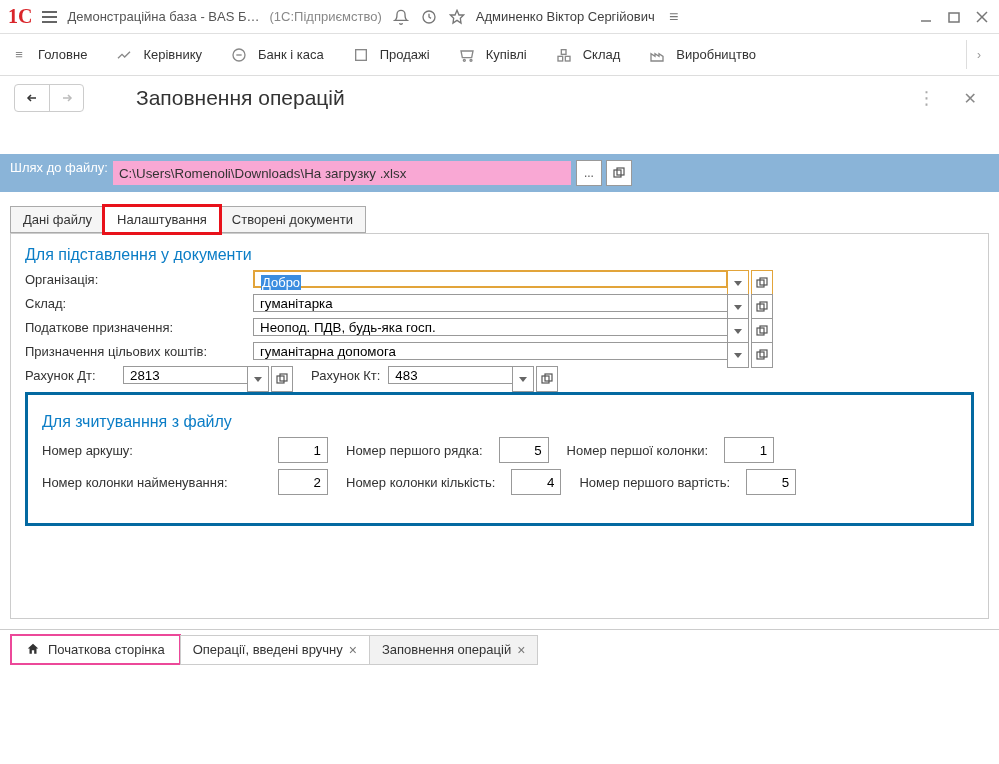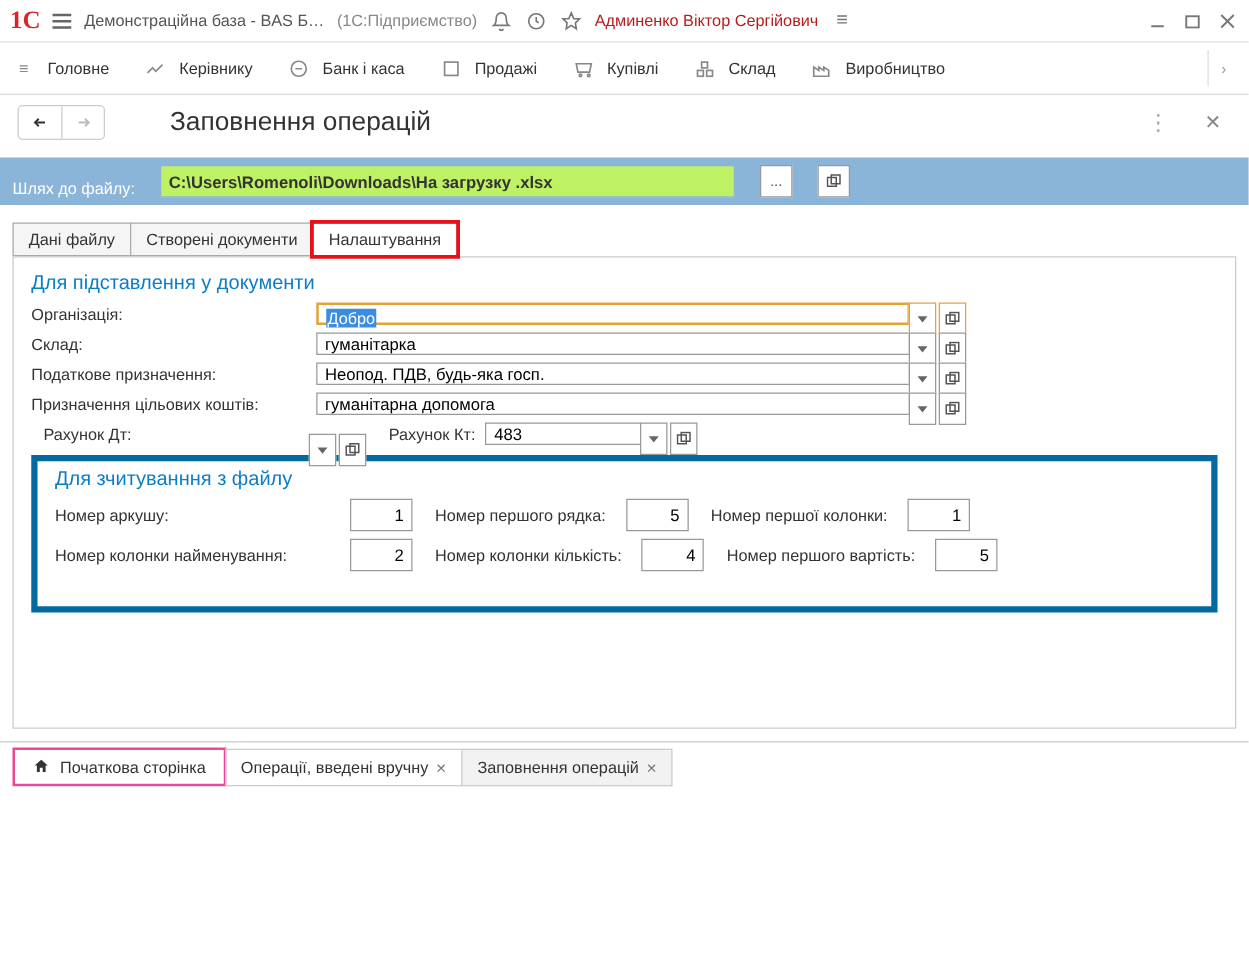--- a/index.html
+++ b/index.html
@@ -7,21 +7,21 @@
   
   
   .title-bar { display: flex; align-items: center; height: 34px; padding: 0 8px; gap: 10px; border-bottom: 1px solid #e0e0e0; }
   .logo-1c { color: #d9252a; font-weight: bold; font-size: 20px; font-family: serif; }
   .hamburger-icon { display: inline-flex; flex-direction: column; gap: 3px; cursor: pointer; }
   .hamburger-icon span { width: 15px; height: 2px; background: #666; }
   .title-text { color: #555; font-size: 13px; }
   .title-suffix { color: #888; font-size: 13px; }
   .title-spacer { flex: 1; }
   .tb-icon { width: 18px; height: 18px; display: inline-flex; align-items: center; justify-content: center; color: #777; cursor: pointer; }
-  .user-name { color: #b91c1c; font-size: 13px; }
+  .user-name { color: #404040; font-size: 13px; }
   .filters-glyph { font-size: 16px; color:#777; }
   
   
   .nav-bar { display: flex; align-items: center; height: 42px; padding: 0 10px; gap: 28px; border-bottom: 1px solid #ddd; }
   .nav-item { display: flex; align-items: center; gap: 10px; cursor: pointer; color: #333; }
   .nav-icon { width: 18px; height: 18px; color: #888; display:inline-flex; align-items:center; justify-content:center; }
   .nav-chevron { margin-left: auto; color:#999; font-size:12px; padding-right:8px; }
   .nav-sep{ position:absolute; right:32px; top:6px; bottom:6px; width:1px; background:#ddd; }
   .nav-bar { position:relative; }
   
@@ -29,23 +29,23 @@
   .page-hdr { display: flex; align-items: center; padding: 8px 14px 14px; gap: 12px; }
   .nav-arrows { display: flex; border: 1px solid #ccc; border-radius: 4px; overflow:hidden; }
   .nav-arrow { width: 34px; height: 26px; display: flex; align-items: center; justify-content: center; cursor: pointer; }
   .nav-arrow.back { color:#333; }
   .nav-arrow.fwd { color:#bbb; border-left:1px solid #ccc; }
   .page-title { font-size: 21px; margin-left: 40px; }
   .kebab { font-size: 18px; color:#aaa; padding:0 8px; cursor:pointer; }
   .close-page { font-size: 16px; color:#888; padding:0 8px; cursor:pointer; }
   
   
-  .path-bar { background: #8ab4d8; display:flex; align-items:flex-end; padding: 6px 10px; gap: 20px; }
+  .path-bar { background: #8ab4d8; display:flex; align-items:flex-start; padding: 6px 10px; gap: 4px; margin-top: 28px; }
   .path-label { color: #fff; }
-  .path-input { flex: 0 0 460px; height: 26px; background:#bef264; border:1px solid #8ab4d8; padding:0 6px; color:#333;font-weight:bold; }
+  .path-input { flex: 0 0 460px; height: 26px; background:#f9a8d4; border:1px solid #8ab4d8; padding:0 6px; color:#333; }
   .small-btn { width:26px; height:26px; background:#fff; border:1px solid #999; display:flex; align-items:center; justify-content:center; cursor:pointer; color:#555; font-size:12px; }
   .open-btn svg{ width:12px;height:12px; }
   
   
   .tabs-row { display:flex; padding: 14px 10px 0; gap:0; }
   .tab { border:1px solid #aaa; padding:5px 12px; background:#f5f5f5; cursor:pointer; margin-right:-1px; position:relative; }
   .tab.active { background:#fff; border-bottom-color:#fff; z-index:2; }
   .tab.highlight { outline:3px solid #e8111a; outline-offset:-1px; background:#fff; z-index:3; }
   
   
@@ -58,24 +58,24 @@
   .combo .dd { position:absolute; right:24px; top:0; width:22px; height:26px; border:1px solid #999; border-left:1px solid #999; background:#fff; display:flex; align-items:center; justify-content:center; cursor:pointer; }
   .combo .opn { position:absolute; right:0; top:0; width:22px; height:26px; border:1px solid #999; background:#fff; display:flex; align-items:center; justify-content:center; cursor:pointer; }
   .combo-w { width:520px; }
   .combo-w input{ width:475px; }
   .combo-n { width:170px; }
   .combo-n input{ width:125px; }
   .org-hl input{ border:2px solid #e2a43a !important; background:#fff; color:#0b7dc6; }
   .org-hl .sel{ background:#3b8de0; color:#fff; padding:0 1px; }
   .org-hl .dd, .org-hl .opn{ border-color:#e2a43a; }
   
-  .inline-lbl { margin-right:8px;text-align:center; }
+  .inline-lbl { margin-right:8px; }
   .gap-lr{ margin-left:18px; }
   
-  .file-sect { border:5px solid #0369a1; padding:4px 14px 22px; margin-top:8px; }
+  .file-sect { border:3px solid #0369a1; padding:16px 14px 22px; margin-top:8px; }
   .num-input { width:50px; height:26px; border:1px solid #999; text-align:right; padding:0 6px; }
   .fs-row { display:flex; align-items:center; gap:8px; margin:6px 0; }
   .fs-lbl1{ width:228px; }
   
   
   .doc-tabs { display:flex; align-items:center; border-top:1px solid #ccc; padding:4px 10px; gap:0; }
   .dt-home { display:flex; gap:8px; padding:6px 14px; border:2px solid #ec4899; cursor:pointer; }
   .dt-tab { display:flex; align-items:center; gap:6px; padding:6px 12px; border:1px solid #ccc; margin-left:-1px; cursor:pointer; }
   .dt-tab .x{ color:#777; font-size:14px; }
   .dt-tab.active{ background:#f2f2f2; }
@@ -227,22 +227,22 @@
   <div class="small-btn open-btn">
       <svg viewBox="0 0 12 12" fill="none" stroke="#555" stroke-width="1.2">
         <rect x="1" y="3" width="7" height="7"></rect>
         <rect x="4" y="1" width="7" height="7"></rect>
       </svg>
     </div>
 </div>
 
 <div class="tabs-row">
   <div class="tab">Дані файлу</div>
+  <div class="tab highlight active">Налаштування</div>
   <div class="tab">Створені документи</div>
-  <div class="tab highlight active">Налаштування</div>
 </div>
 
 <div class="panel">
   <div class="sect-title">Для підставлення у документи</div>
 
   <div class="form-row">
     <span class="lbl">Організація:</span>
     <div class="combo combo-w org-hl">
       <input style="">
       <span style="position:absolute; left:8px; top:5px;"><span class="sel">Добро</span></span>
@@ -294,20 +294,21 @@
             <rect x="1" y="3" width="7" height="7"></rect>
             <rect x="4" y="1" width="7" height="7"></rect>
           </svg>
         </div>
     </div>
   </div>
 
   <div class="form-row">
     <span class="inline-lbl" style="width:90px">Рахунок Дт:</span>
     <div class="combo combo-n">
+      <input value="2813" style="">
       <div class="dd caret-down"></div>
       <div class="opn">
           <svg width="12" height="12" viewBox="0 0 12 12" fill="none" stroke="#555" stroke-width="1.2">
             <rect x="1" y="3" width="7" height="7"></rect>
             <rect x="4" y="1" width="7" height="7"></rect>
           </svg>
         </div>
     </div>
     <span class="inline-lbl gap-lr">Рахунок Кт:</span>
     <div class="combo combo-n">

